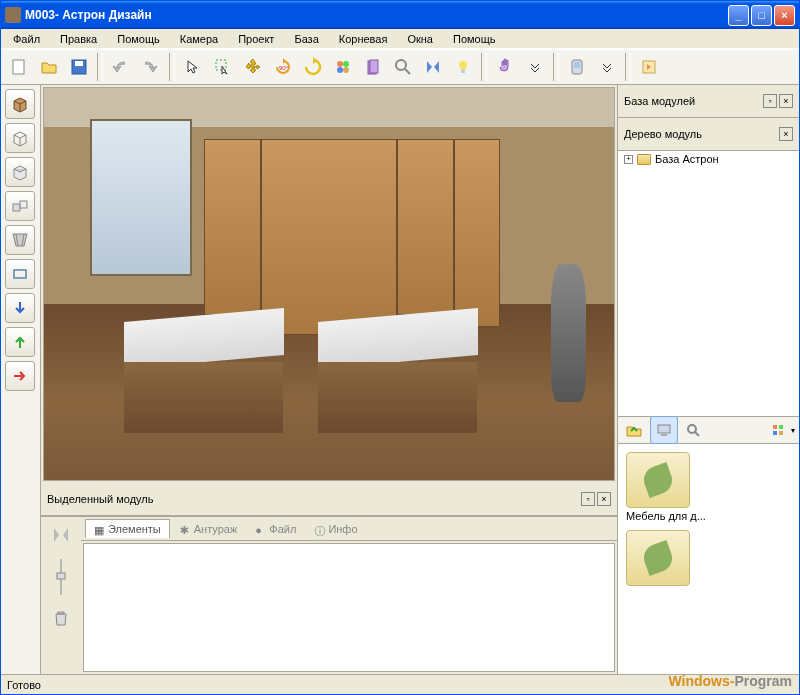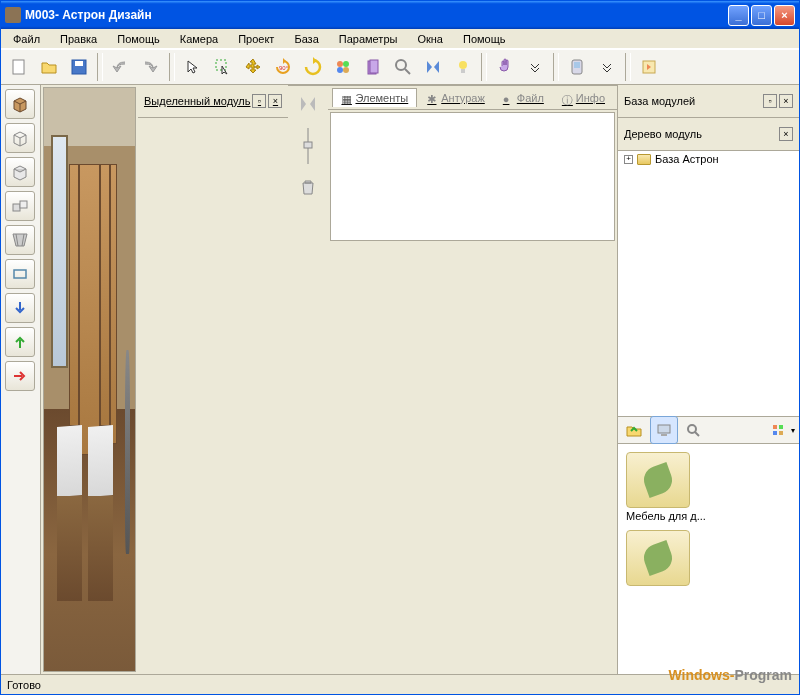--- a/index.html
+++ b/index.html
@@ -13,21 +13,21 @@
 .min-btn, .max-btn { background: linear-gradient(#72a3ff,#3a6fd6); color: white; }
 .close-btn { background: linear-gradient(#f59a83,#d6472b); color: white; }
 .menubar { height: 20px; background: #ece9d8; display: flex; align-items: center; padding: 0 4px; gap: 4px; border-bottom: 1px solid #fff; }
 .menu-item { padding: 2px 8px; cursor: pointer; }
 .toolbar { height: 36px; background: #f4f3ee; border-top: 1px solid #fff; border-bottom: 1px solid #aca899; display: flex; align-items: center; padding: 2px 4px; gap: 2px; }
 .toolbar-sep { width: 6px; height: 28px; border-left: 1px solid #aca899; border-right: 1px solid #fff; margin: 0 2px; }
 .tool-btn { width: 28px; height: 28px; border: 1px solid transparent; border-radius: 3px; display: flex; align-items: center; justify-content: center; cursor: pointer; }
 .main-area { flex: 1; display: flex; overflow: hidden; }
 .left-sidebar { width: 40px; background: #f4f3ee; border-right: 1px solid #aca899; display: flex; flex-direction: column; padding: 4px 4px; gap: 4px; }
 .side-btn { width: 30px; height: 30px; border: 1px solid #aca899; border-radius: 3px; background: linear-gradient(#fff,#e8e5d8); display: flex; align-items: center; justify-content: center; cursor: pointer; }
-.center-col { flex: 1; display: flex; flex-direction: row; text-decoration: underline; }
+.center-col { flex: 1; display: flex; flex-direction: column; }
 .viewport { flex: 1; background: #000; position: relative; margin: 2px; border: 1px solid #aca899; overflow: hidden; }
 .room-scene { position: absolute; inset: 0; background: linear-gradient(to bottom, #a88f6a 0%, #a88f6a 55%, #6b4a2e 55%, #8a6640 80%, #7a5a3a 100%); }
 .ceiling { position: absolute; top: 0; left: 0; right: 0; height: 10%; background: #c9bfa8; }
 .window-rect { position: absolute; left: 8%; top: 8%; width: 18%; height: 40%; background: linear-gradient(#dfe8f0,#b8c8d8); border: 2px solid #7a6848; }
 .cabinet { position: absolute; background: linear-gradient(#c89860,#a87840); border: 1px solid #6b4a2e; }
 .bed { position: absolute; bottom: 12%; width: 28%; height: 30%; }
 .bed-top { position: absolute; top: 0; left: 0; right: 0; height: 40%; background: linear-gradient(#f0f0f0,#d8d8d8); transform: skewY(-5deg); }
 .bed-side { position: absolute; bottom: 0; left: 0; right: 0; height: 60%; background: linear-gradient(#8b6840,#6b4a2e); }
 .panel-title { height: 18px; background: #ece9d8; border-bottom: 1px solid #aca899; display: flex; align-items: center; padding: 16px 6px; font-size: 11px; }
 .panel-title .spacer { flex: 1; }
@@ -46,21 +46,21 @@
 .tree-item { padding: 2px 6px; display: flex; align-items: center; gap: 4px; }
 .tree-exp { width: 9px; height: 9px; border: 1px solid #888; display: flex; align-items: center; justify-content: center; font-size: 8px; line-height: 1; }
 .folder-icon { width: 14px; height: 11px; background: linear-gradient(#f8e8b0,#e8c860); border: 1px solid #b89830; border-radius: 1px; }
 .right-toolbar { height: 28px; border-top: 1px solid #aca899; border-bottom: 1px solid #aca899; background: #f4f3ee; display: flex; align-items: center; padding: 2px; gap: 2px; }
 .browser-area { height: 230px; background: #fff; overflow: auto; padding: 8px; display: flex; flex-direction: column; gap: 8px; }
 .browser-item { width: 80px; }
 .br-icon { width: 64px; height: 56px; background: linear-gradient(#f8f0d0,#e8d890); border: 1px solid #c8b870; border-radius: 4px; position: relative; display: flex; align-items: center; justify-content: center; }
 .leaf { width: 28px; height: 28px; background: #8ab060; border-radius: 50% 0 50% 0; transform: rotate(-20deg); }
 .br-label { font-size: 11px; margin-top: 2px; overflow: hidden; text-overflow: ellipsis; white-space: nowrap; }
 .statusbar { height: 20px; background: #ece9d8; border-top: 1px solid #aca899; display: flex; align-items: center; padding: 0 6px; }
-.watermark { position: absolute; right: 8px; bottom: 12px; font-size: 14px; font-weight: bold; color: #888; }
+.watermark { position: absolute; right: 8px; bottom: 6px; font-size: 14px; font-weight: bold; color: #888; }
 .watermark .wp1 { color: #d89020; }
 svg { display: block; }
 </style>
 </head>
 <body>
 
 <div class="window">
   <div class="titlebar">
     <div class="app-icon"></div>
     <div class="title">М003- Астрон Дизайн</div>
@@ -71,21 +71,21 @@
     </div>
   </div>
 
   <div class="menubar">
     <div class="menu-item">Файл</div>
     <div class="menu-item">Правка</div>
     <div class="menu-item">Помощь</div>
     <div class="menu-item">Камера</div>
     <div class="menu-item">Проект</div>
     <div class="menu-item">База</div>
-    <div class="menu-item">Параметры</div>
+    <div class="menu-item">Корневая</div>
     <div class="menu-item">Окна</div>
     <div class="menu-item">Помощь</div>
   </div>
 
   <div class="toolbar">
     <div class="tool-btn">
         <svg width="18" height="18">
           <rect x="3" y="2" width="11" height="14" fill="#fff" stroke="#888"></rect>
         </svg>
       </div>

